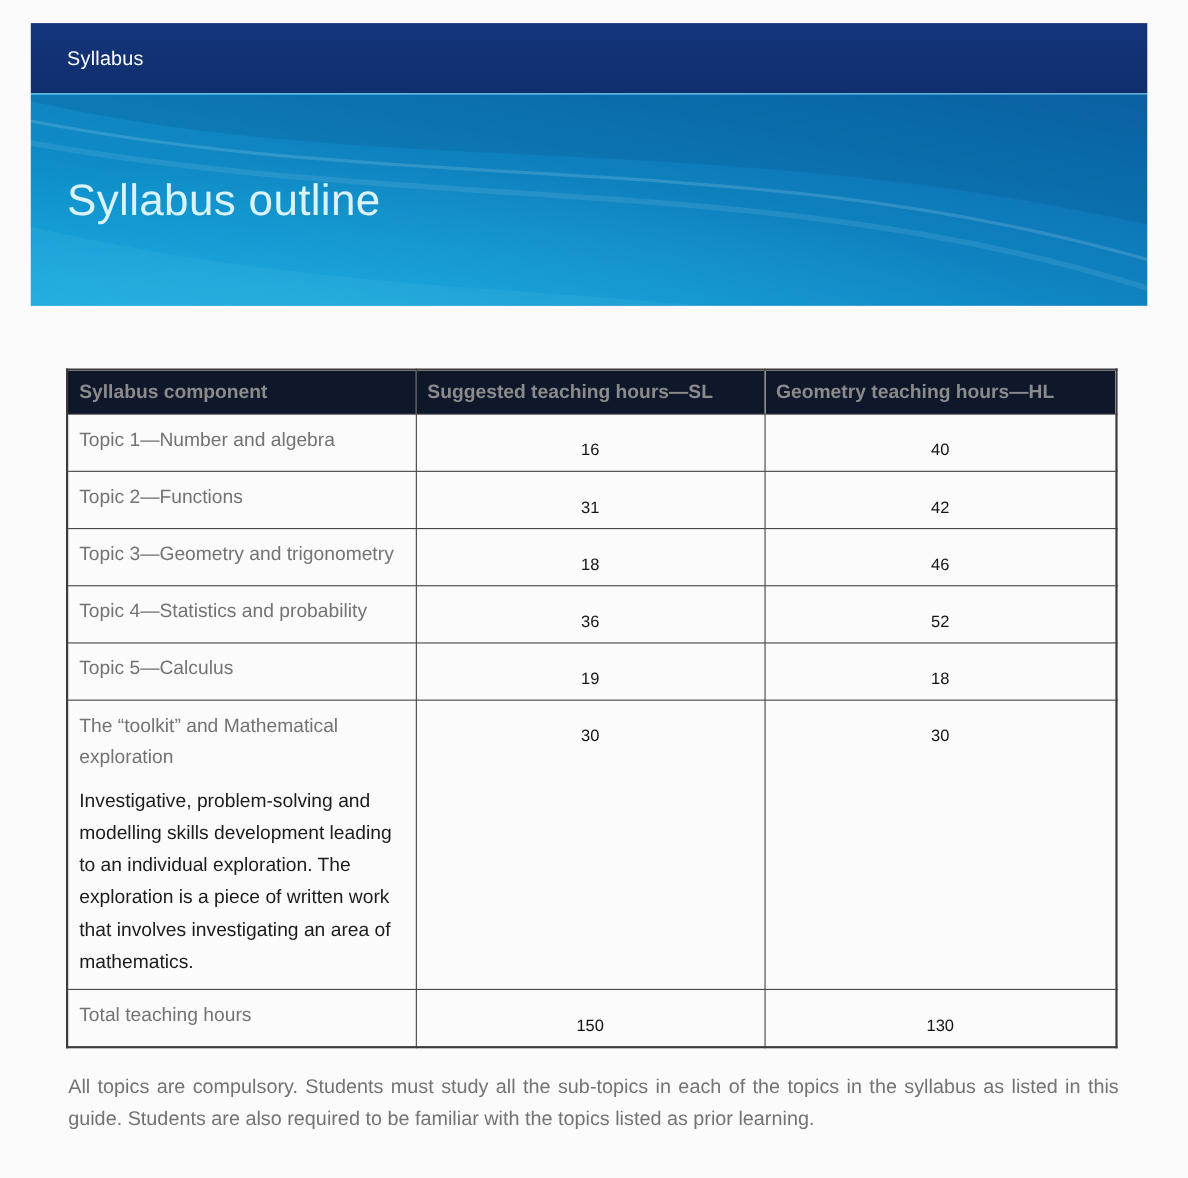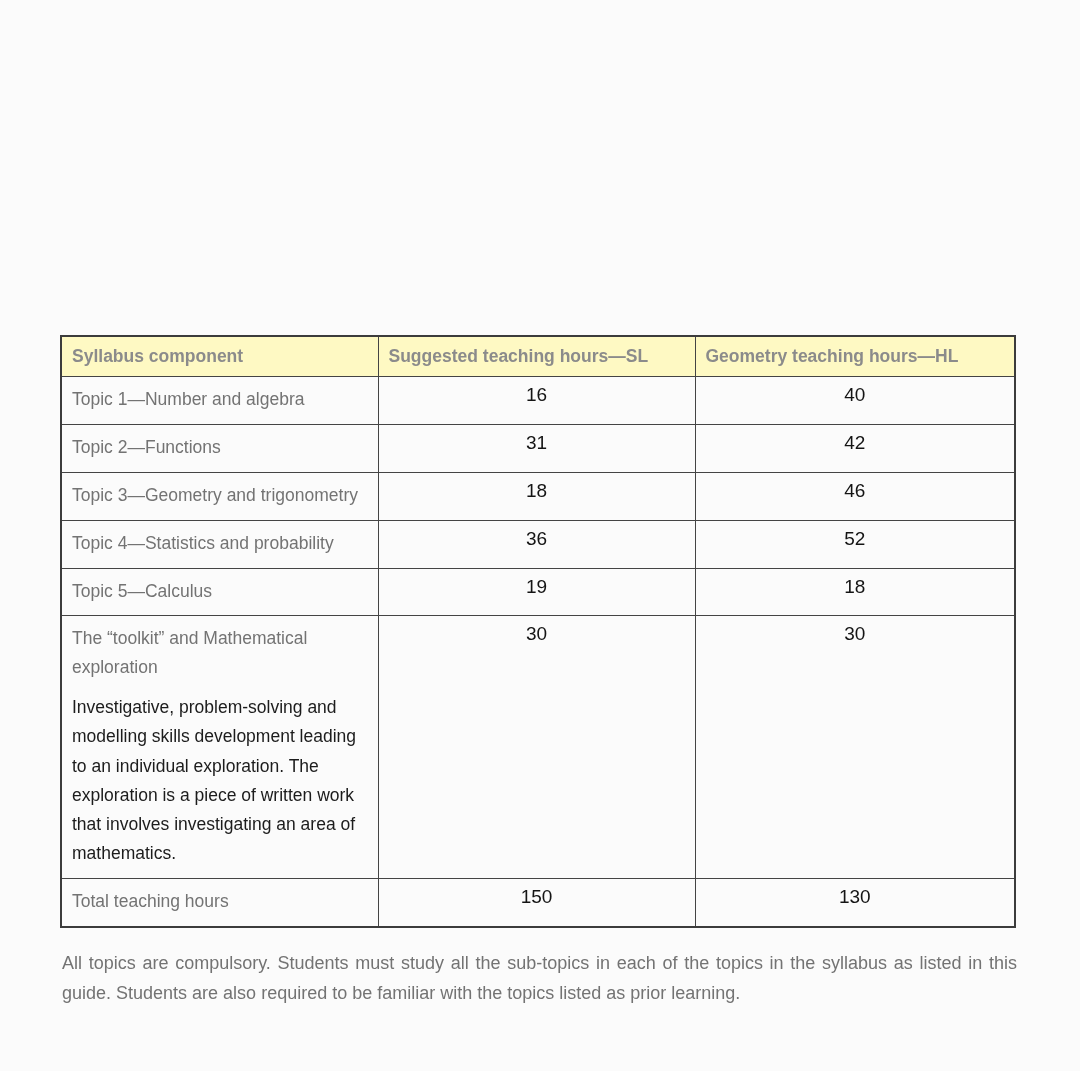--- a/index.html
+++ b/index.html
@@ -44,48 +44,60 @@
   .content{position:absolute;left:60px;top:335px;width:954px;}
   table.syllabus{
     width:954px;border-collapse:collapse;table-layout:fixed;
     border:2px solid #3c3c3c;
   }
   table.syllabus th,table.syllabus td{
     border:1.5px solid #444444;
     vertical-align:top;
   }
   table.syllabus th{
-    background:#fef9c3;color:#8b8b8b;
+    background:#0f172a;color:#8b8b8b;
     font-size:17.5px;font-weight:bold;text-align:left;
     padding:9px 8px 9px 10px;
     white-space:nowrap;overflow:hidden;
   }
   col.c1{width:317px;} col.c2{width:317px;} col.c3{width:320px;}
   td.c-comp{padding:8px 10px 10px 10px;font-size:17.5px;}
   .comp-title{font-weight:normal;line-height:1.65;color:#737373;}
   .comp-desc{font-weight:normal;line-height:1.67;margin-top:11px;color:#1c1c1c;}
   .comp-desc:empty{display:none;margin:0;}
   td.c-num{
-    text-align:center;font-size:19px;color:#141414;
-    padding:7px 4px 10px 4px;
+    text-align:center;font-size:15px;color:#141414;
+    padding:24px 4px 10px 4px;
   }
 
   
   .footer-note{
     margin:21px 0 0 2px;width:955px;
     font-size:18px;line-height:1.63;color:#737373;
     text-align:justify;
   }
 </style>
 </head>
 <body>
 
 <div class="page">
 
+  <header class="navy-bar">
+    <span class="kicker">Syllabus</span>
+  </header>
 
+  <section class="banner">
+    <svg class="banner-art" viewBox="0 0 1015 192" preserveAspectRatio="none" aria-hidden="true">
+      <path d="M0,6 C320,78 620,30 1015,118 L1015,0 L0,0 Z" fill="rgba(8,70,130,0.18)"></path>
+      <path d="M0,24 C350,92 660,48 1015,150" fill="none" stroke="rgba(255,255,255,0.14)" stroke-width="3"></path>
+      <path d="M0,44 C360,108 680,70 1015,176" fill="none" stroke="rgba(255,255,255,0.09)" stroke-width="5"></path>
+      <path d="M0,120 C300,190 560,170 820,220 L0,220 Z" fill="rgba(120,220,250,0.10)"></path>
+    </svg>
+    <h1>Syllabus outline</h1>
+  </section>
 
   <main class="content">
     <table class="syllabus">
       <colgroup>
           <col class="c1">
           <col class="c2">
           <col class="c3">
         </colgroup>
       <thead>
         <tr>

